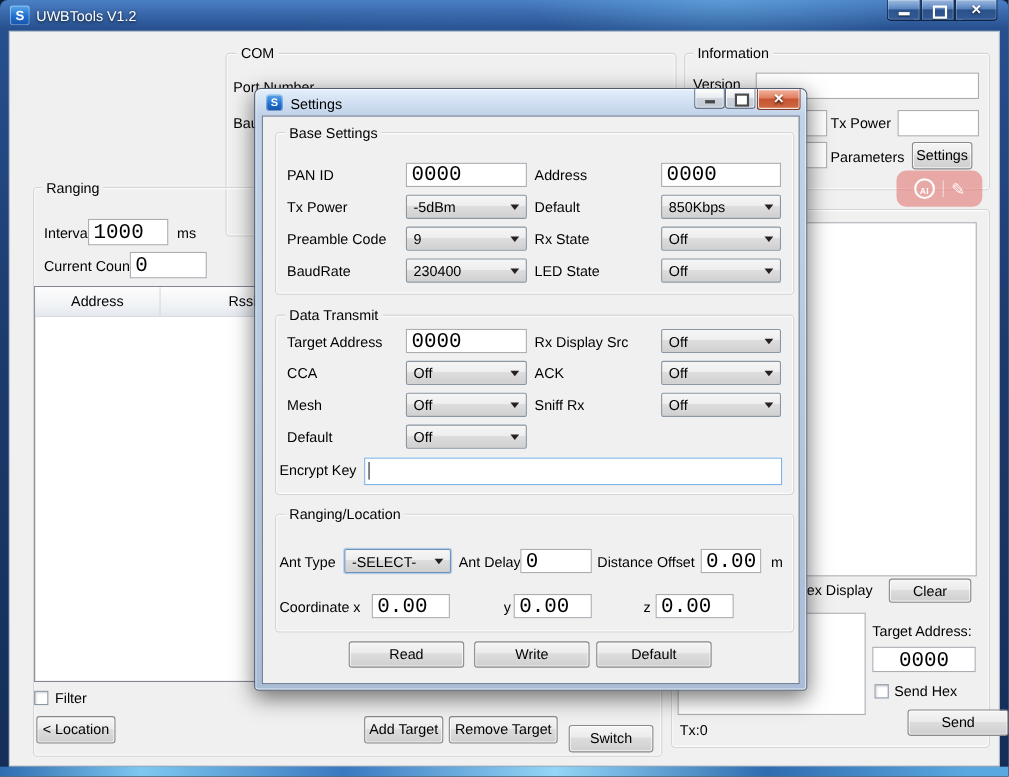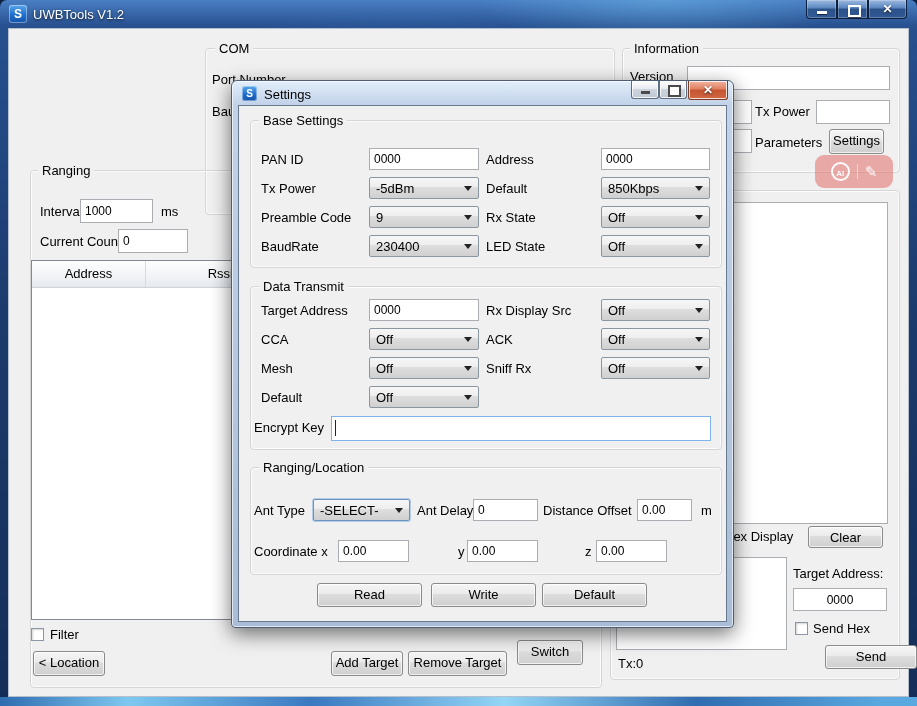--- a/index.html
+++ b/index.html
@@ -23,21 +23,21 @@
   .glyph-min{position:absolute;left:50%;top:11px;width:10px;height:3px;margin-left:-5px;background:#fff;box-shadow:0 1px 1px rgba(0,0,0,.6)}
   .glyph-max{position:absolute;left:50%;top:5px;width:9px;height:8px;margin-left:-5px;border:2px solid #fff;box-shadow:0 1px 1px rgba(0,0,0,.5)}
   .glyph-x{position:absolute;inset:0;color:#fff;font-weight:bold;font-size:12px;text-align:center;line-height:18px;text-shadow:0 1px 2px rgba(0,0,0,.7)}
   .client{position:absolute;left:8px;top:28px;width:901px;height:669px;background:#f0f0f0;box-shadow:inset 0 0 0 1px rgba(110,130,160,.45)}
   .bottom-edge{position:absolute;left:0;top:697px;width:917px;height:9px;
        background:linear-gradient(90deg,#2f6cb0,#7ec8f0 14%,#3a78c0 34%,#93d6f6 55%,#2f6cb0 76%,#5aa8e0 96%)}
   .lbl{position:absolute;white-space:nowrap;line-height:15px}
   .group{position:absolute;border:1px solid #d5d5d5;border-radius:4px;box-shadow:inset 0 0 0 1px rgba(255,255,255,.8)}
   .glabel{position:absolute;background:#f0f0f0;padding:0 4px;line-height:15px;white-space:nowrap}
   .input{position:absolute;box-sizing:border-box;border:1px solid #abadb3;background:#fff;
-       font-family:Liberation Sans, sans-serif;font-size:12px;padding:0 4px;margin:0}
+       font-family:Liberation Mono, monospace;font-size:19px;padding:0 4px;margin:0}
   .combo{position:absolute;box-sizing:border-box;border:1px solid #8a97a3;border-radius:2px;
        background:linear-gradient(180deg,#f6f6f6,#eeeeee 45%,#dedede 46%,#d0d0d0);
        padding:3px 18px 0 6px;overflow:hidden;white-space:nowrap}
   .combo.focus{border-color:#6d93bd;box-shadow:0 0 0 1px rgba(120,170,220,.5)}
   .arr{position:absolute;right:6px;top:50%;margin-top:-2px;width:0;height:0;
        border-left:4px solid transparent;border-right:4px solid transparent;border-top:5px solid #222}
   .btn{position:absolute;box-sizing:border-box;border:1px solid #8a8a8a;border-radius:3px;
        background:linear-gradient(180deg,#f5f5f5,#ebebeb 45%,#dddddd 46%,#cfcfcf);
        text-align:center;font-size:13px;padding-top:3px;box-shadow:inset 0 0 0 1px rgba(255,255,255,.7)}
   .checkbox{position:absolute;width:13px;height:13px;box-sizing:border-box;background:#fff;border:1px solid #8b95a5;box-shadow:inset 1px 1px 2px rgba(0,0,0,.18)}
@@ -126,21 +126,21 @@
       <span class="tbl-hc" style="left:114px;width:185px">Rssi(dBm)</span>
     </div>
   </div>
 
   <span class="checkbox" style="left:31px;top:628px"></span>
   <span class="lbl" style="left:50px;top:627px">Filter</span>
   <div class="btn" style="left:33px;top:651px;width:72px;height:25px">&lt; Location</div>
 
   <div class="btn" style="left:331px;top:651px;width:72px;height:25px">Add Target</div>
   <div class="btn" style="left:408px;top:651px;width:99px;height:25px">Remove Target</div>
-  <div class="btn" style="left:517px;top:640px;width:66px;height:25px">Switch</div>
+  <div class="btn" style="left:517px;top:659px;width:77px;height:25px">Switch</div>
 
   <div class="group" style="left:610px;top:190px;width:288px;height:488px"></div>
   <div class="area" style="left:620px;top:202px;width:268px;height:322px"></div>
   <span class="checkbox" style="left:706px;top:530px"></span>
   <span class="lbl" style="left:724px;top:529px">Hex Display</span>
   <div class="btn" style="left:808px;top:526px;width:75px;height:22px">Clear</div>
   <div class="area" style="left:616px;top:557px;width:171px;height:93px"></div>
   <span class="lbl" style="left:618px;top:656px">Tx:0</span>
   <span class="lbl" style="left:793px;top:566px">Target Address:</span>
   <input class="input" style="left: 793px; top: 588px; width: 94px; height: 23px; text-align: center;" value="0000">

